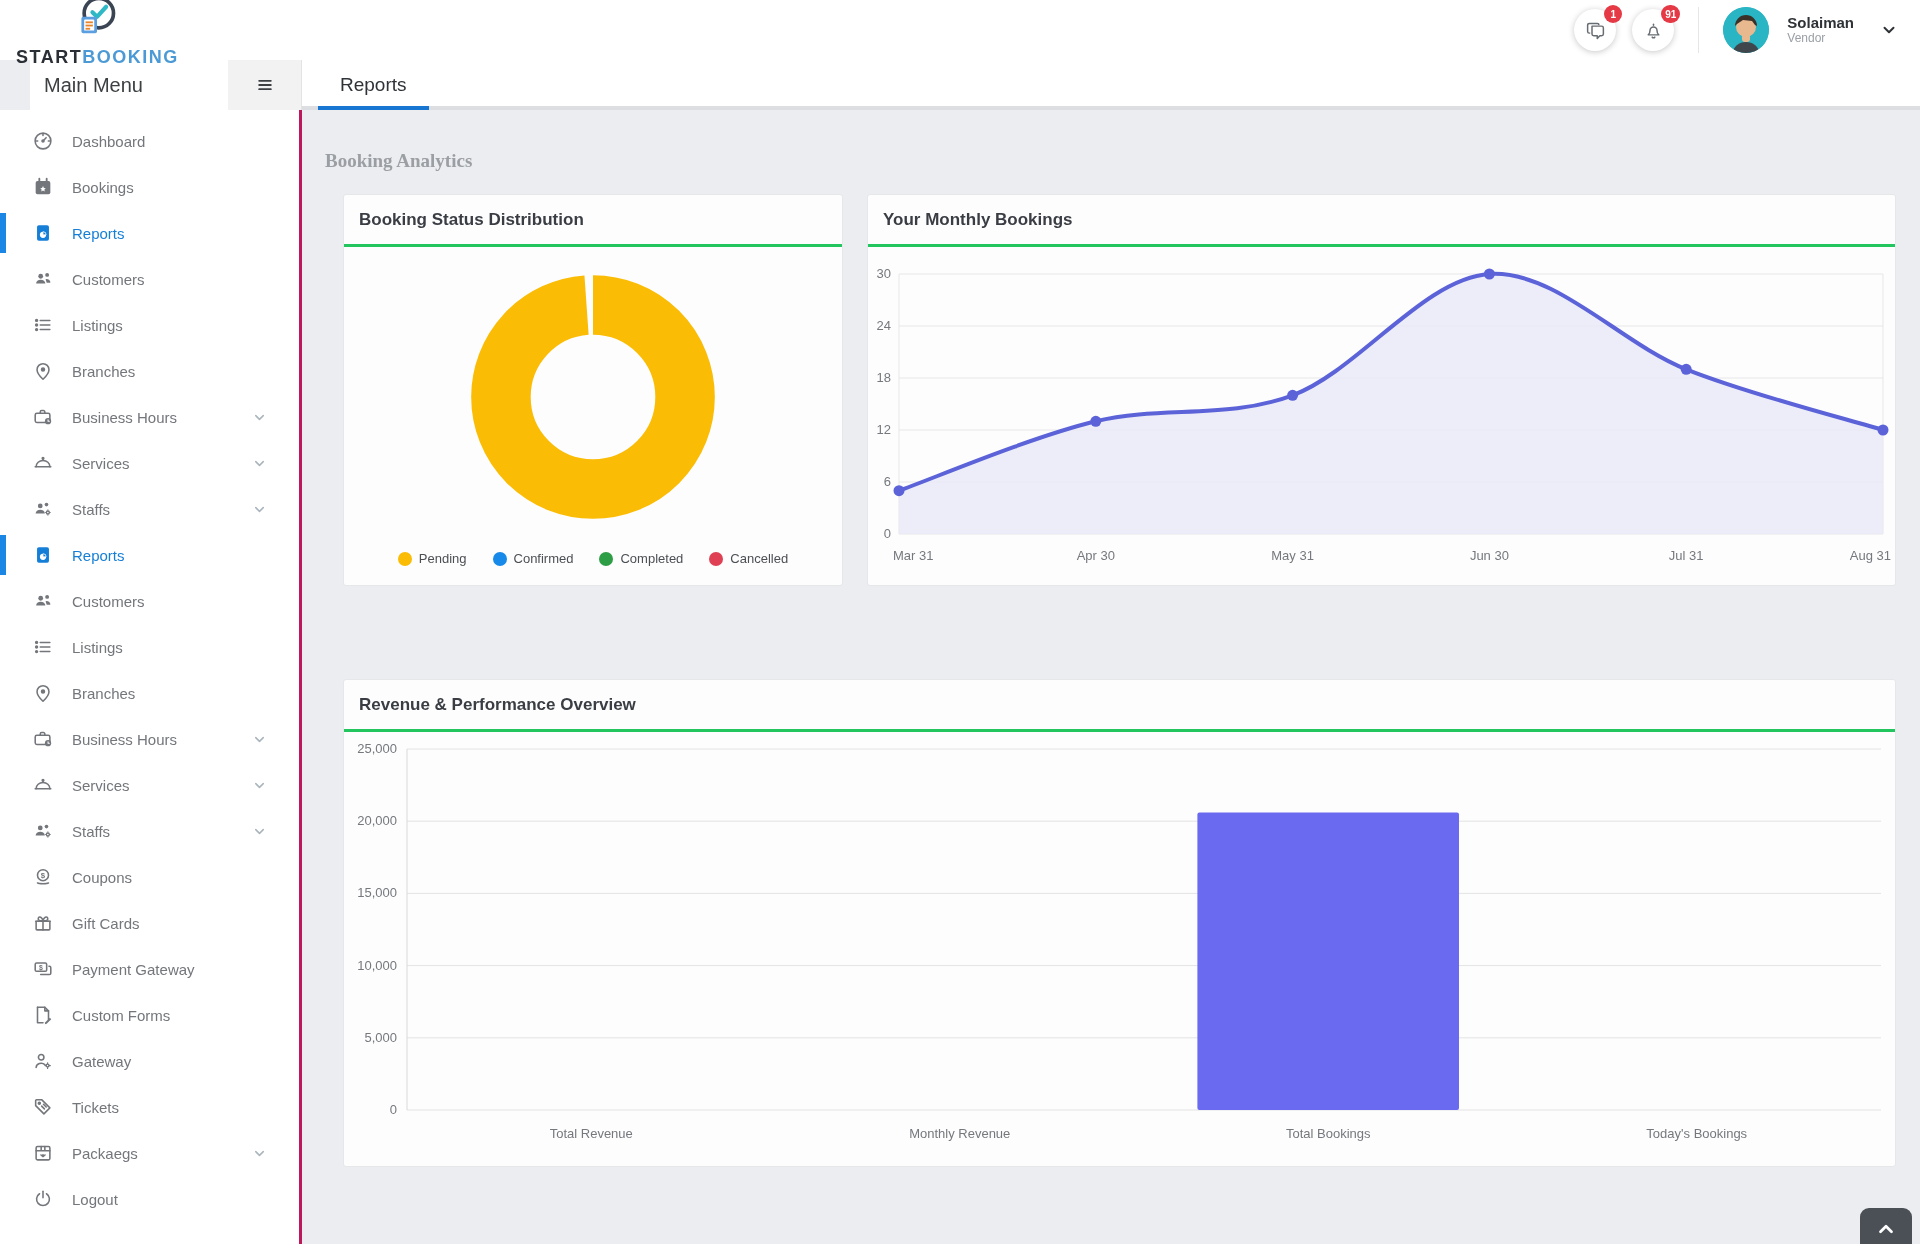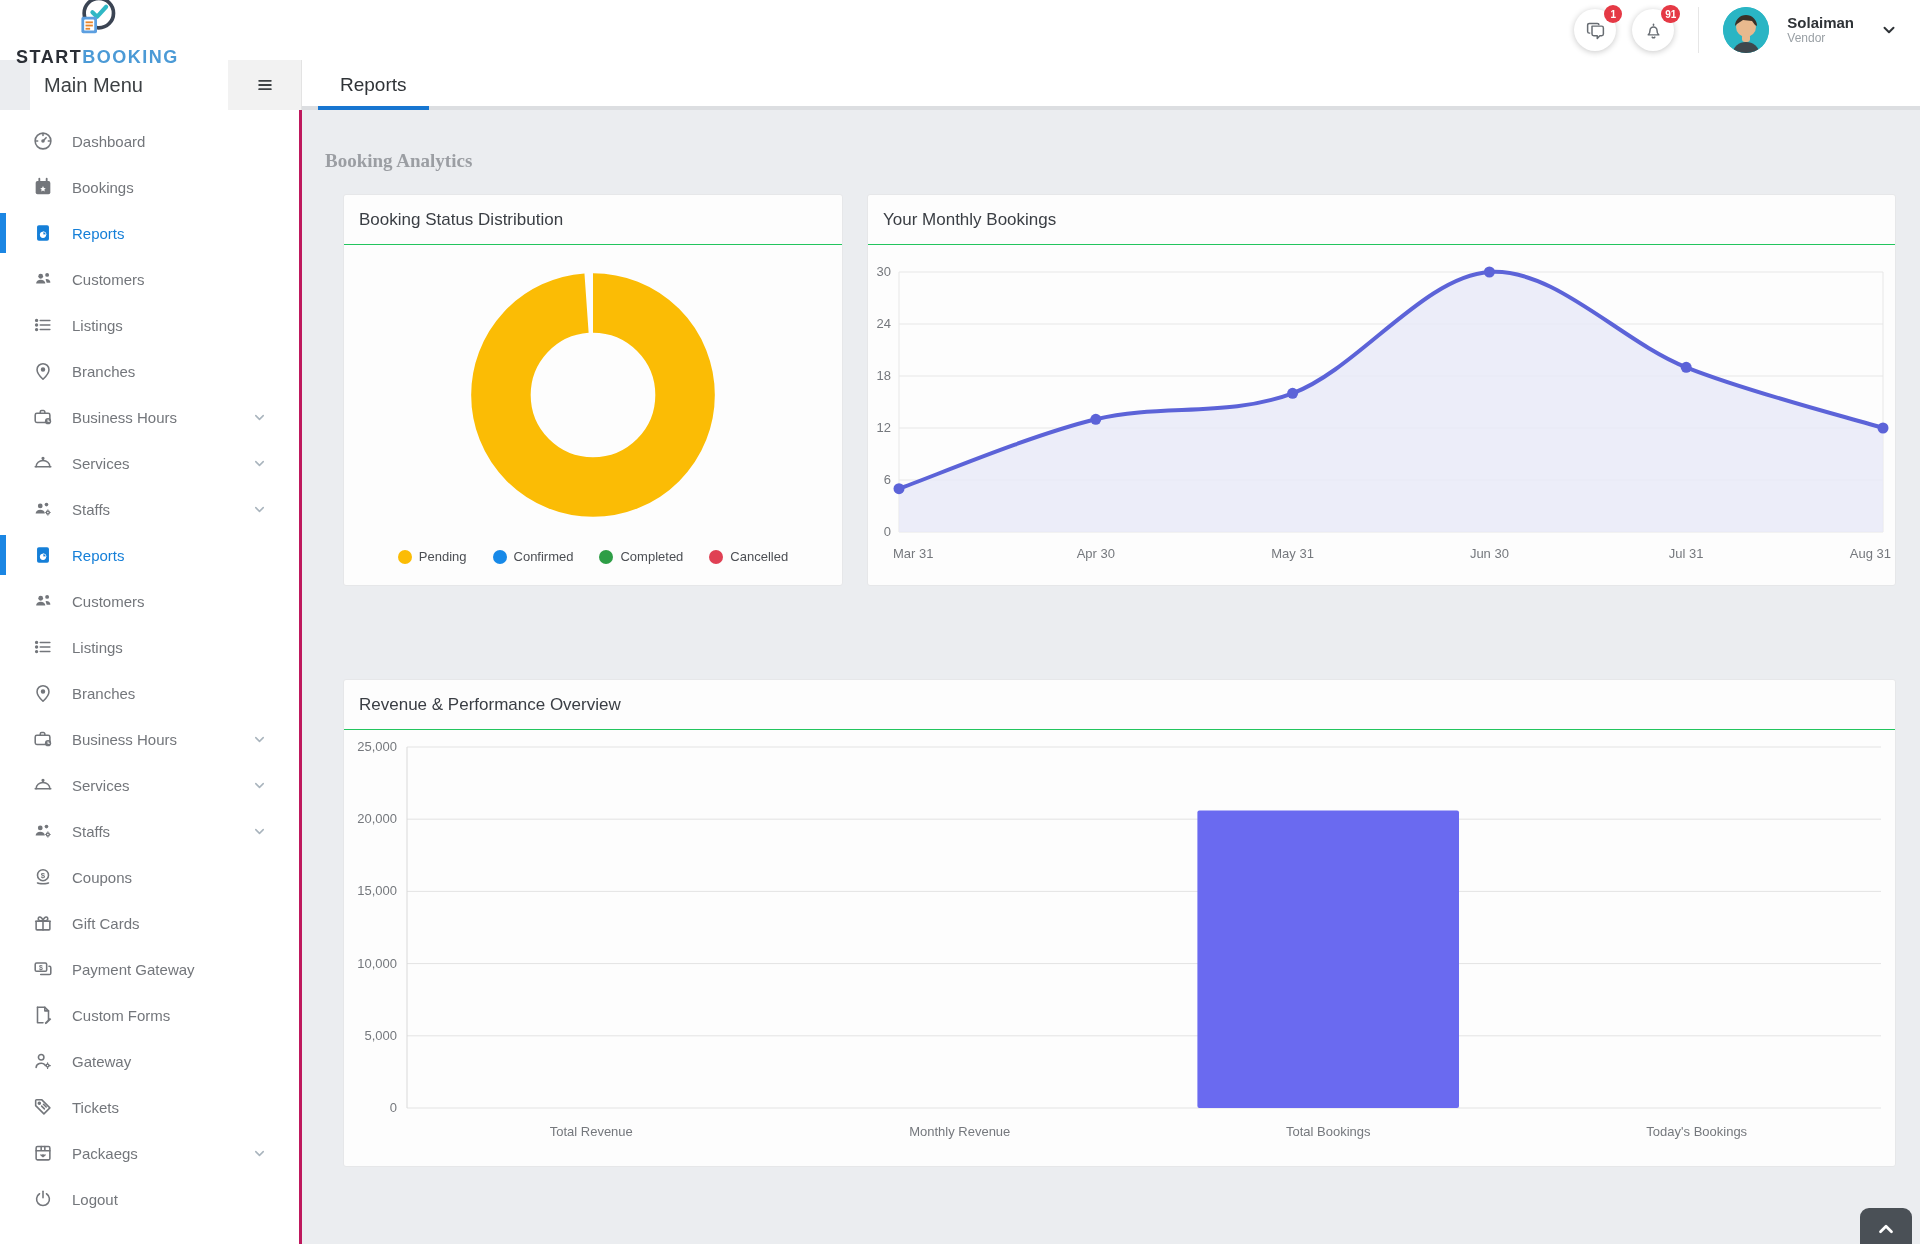--- a/index.html
+++ b/index.html
@@ -56,22 +56,22 @@
   .side-item.active .s-icon { color:#157fd8; }
   .side-item.active:before { content:""; position:absolute; left:0; top:3px; bottom:3px;
     width:6px; background:#1b86e3; }
 
   
   .content { position:absolute; left:302px; top:110px; width:1618px; height:1134px;
     background:#ebedf0; overflow:hidden; }
   .page-heading { margin:40px 0 22px 23px; font-size:19px; color:#9b9ea3;font-family:Liberation Serif, serif; }
   .cards-row { display:flex; gap:24px; margin:0 24px 0 41px; }
   .card { background:#fdfdfd; border:1px solid #e6e7e9; border-radius:3px; }
-  .card-h { padding:15px 15px 14px 15px; border-bottom:1px solid #22c55e;
-    font-size:17px; font-weight:normal; color:#3a3e44; }
+  .card-h { padding:15px 15px 14px 15px; border-bottom:3px solid #22c55e;
+    font-size:17px; font-weight:bold; color:#3a3e44; }
   .card-donut { width:500px; height:392px; }
   .card-line  { width:1029px; height:392px; }
   .card-bar   { width:1553px; height:488px; margin:93px 24px 0 41px; }
   .chart-box  { position:relative; width:100%; }
   .legend-row { display:flex; justify-content:center; gap:26px; margin-top:10px; }
   .legend-item { display:flex; align-items:flex-end; gap:7px; font-size:13px; color:#4c4f54; }
   .legend-dot { width:14px; height:14px; border-radius:50%; }
 
   
   .back-top { position:absolute; right:8px; bottom:-16px; width:52px; height:52px;

